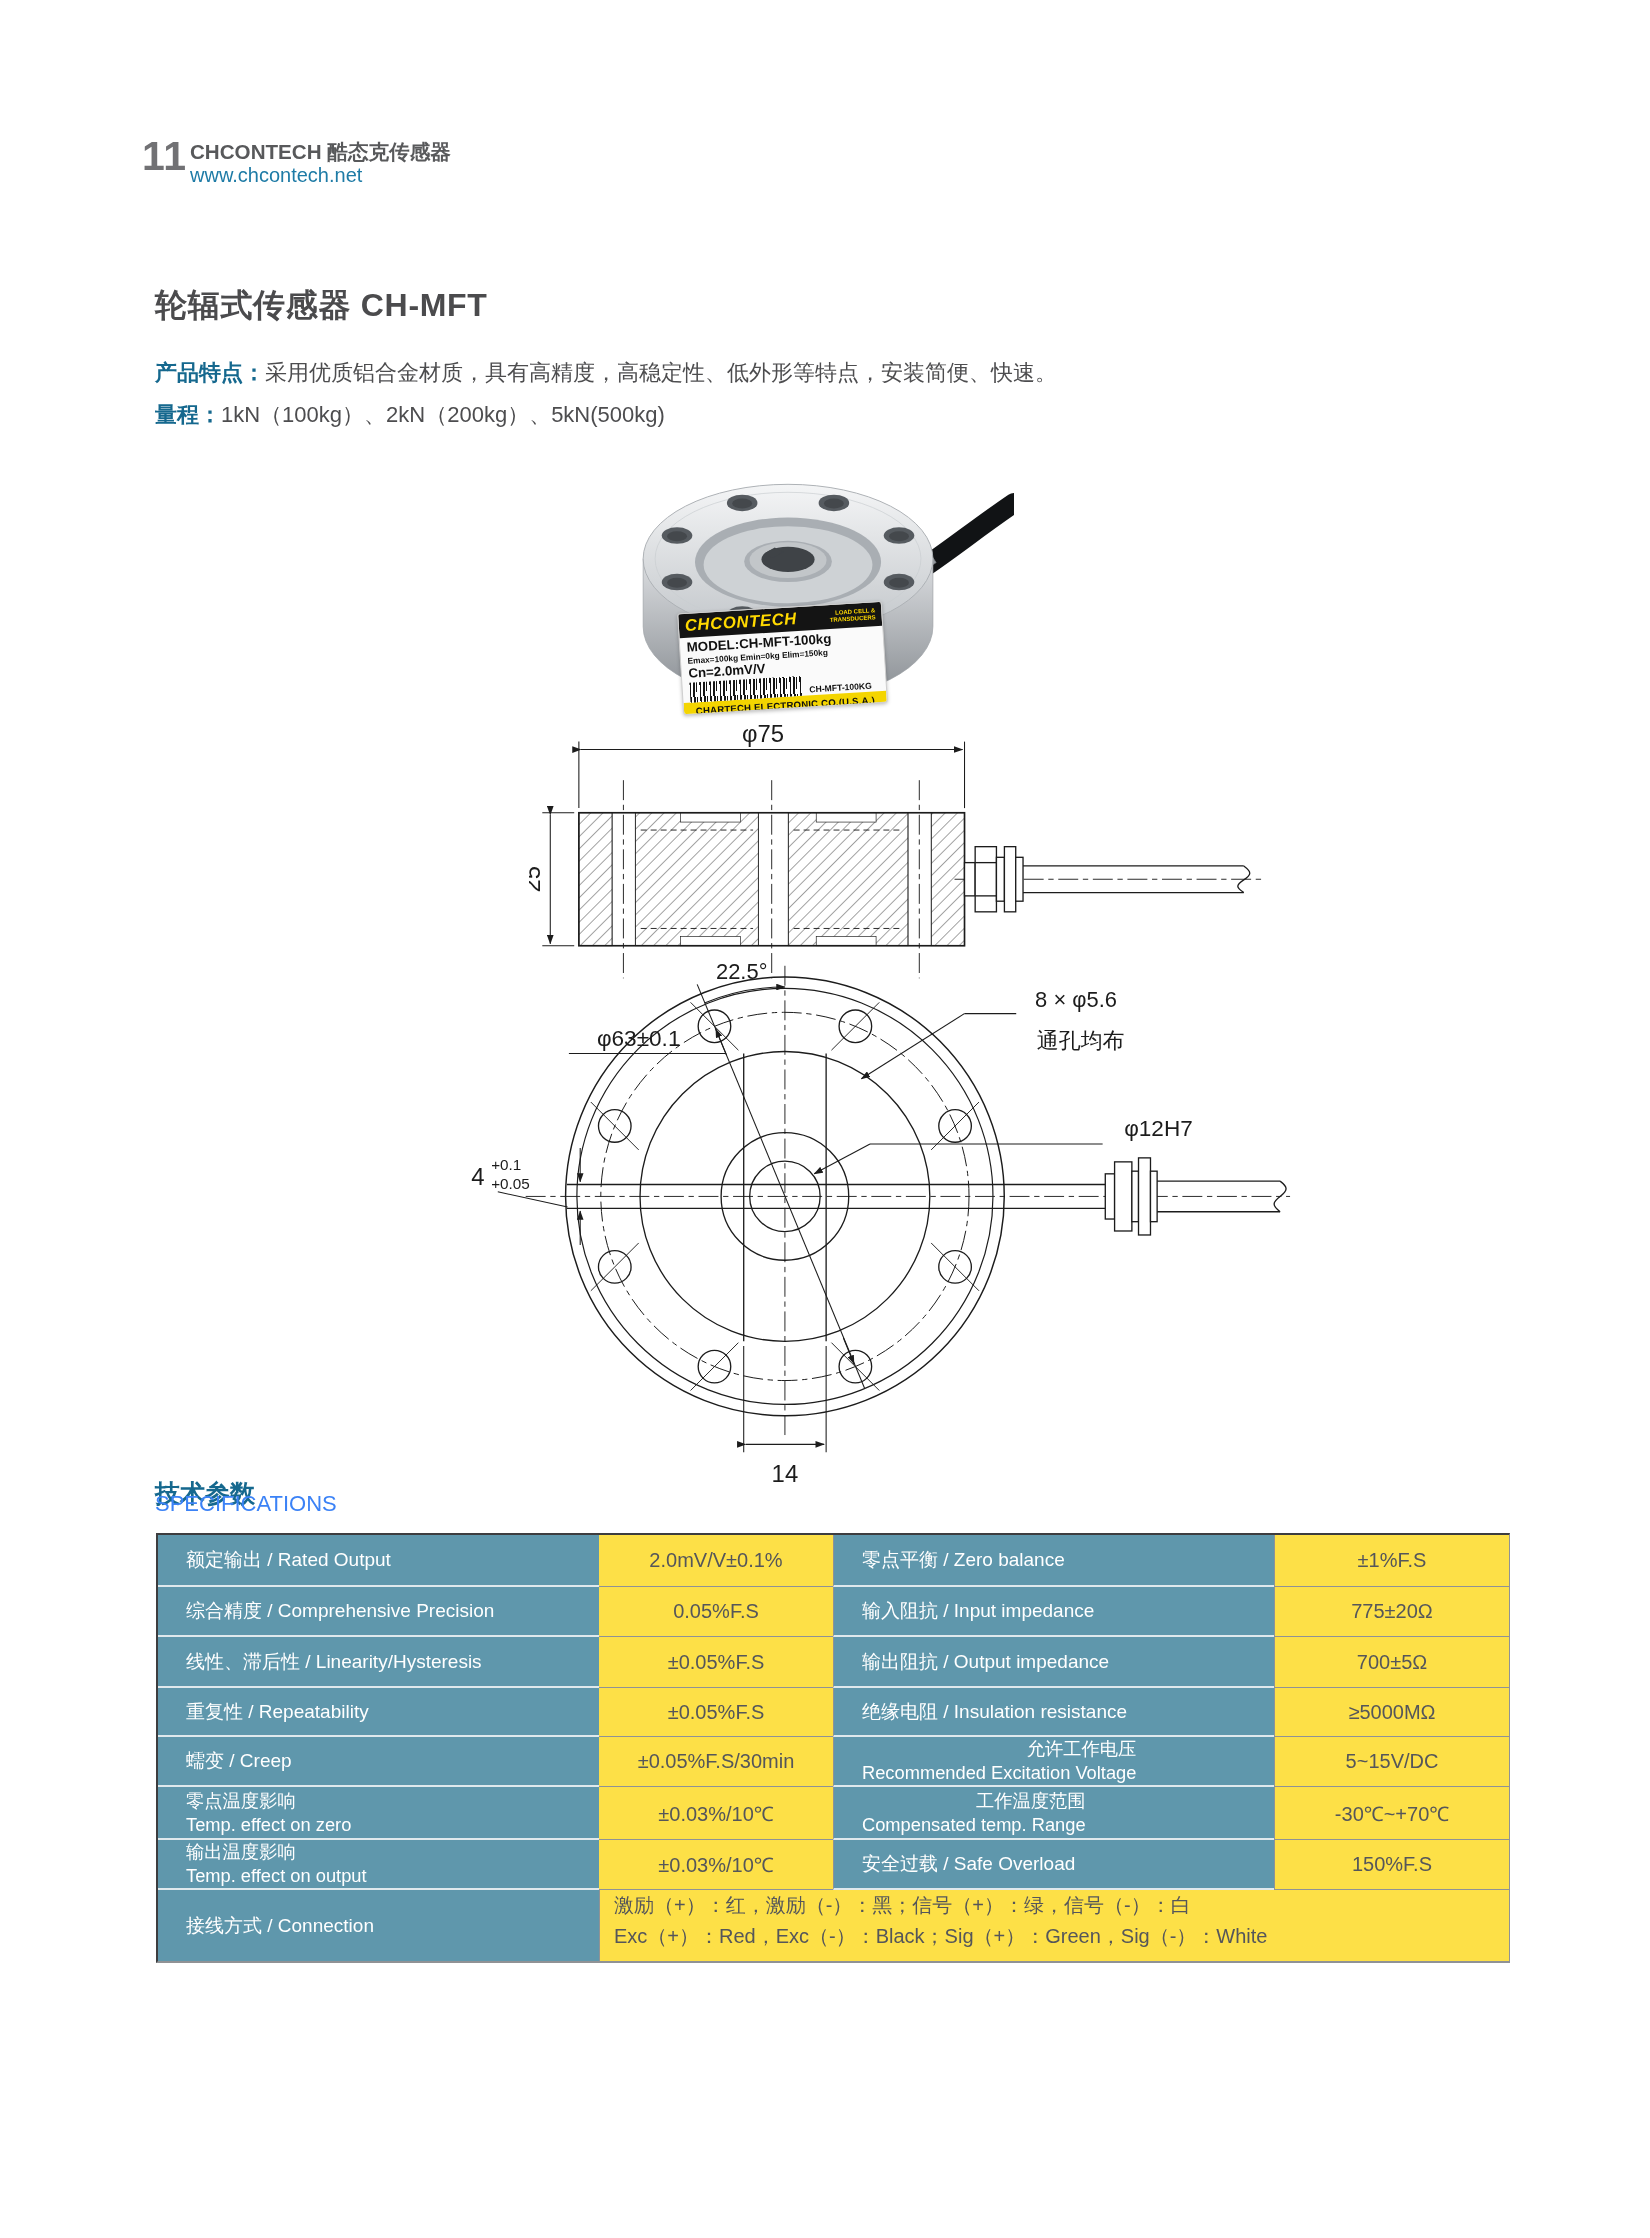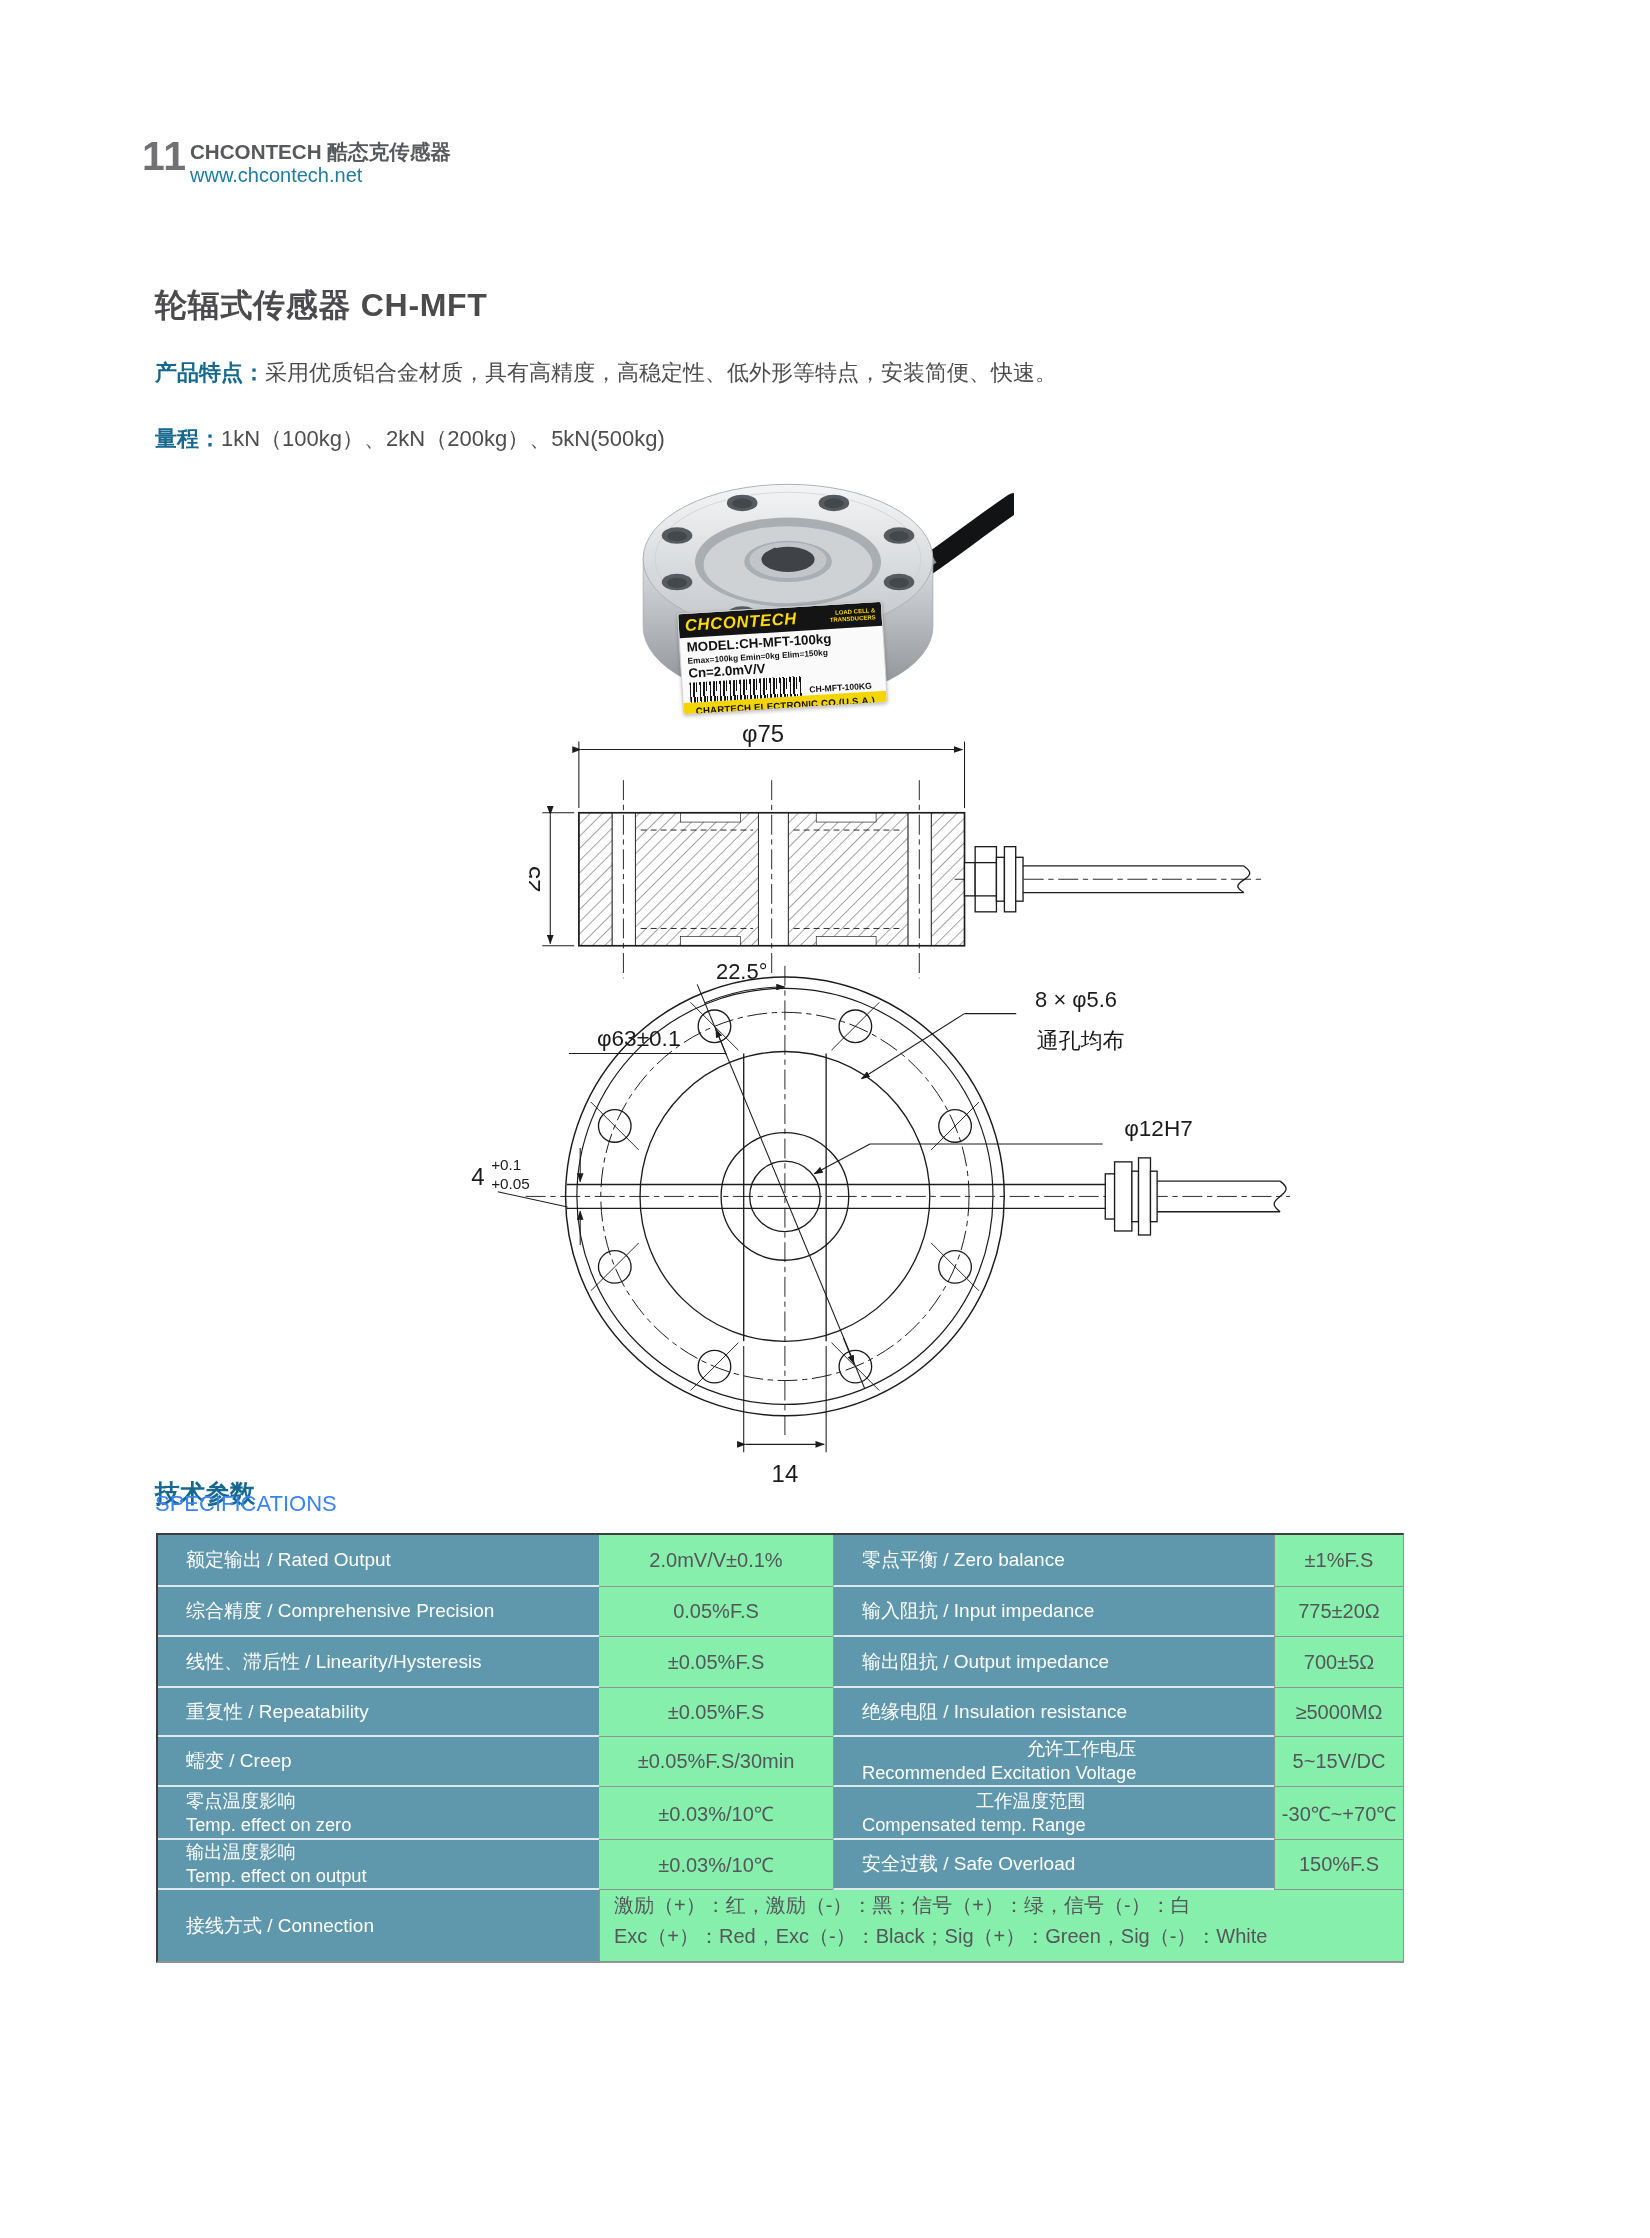--- a/index.html
+++ b/index.html
@@ -8,21 +8,21 @@
 
   
   .pagenum{position:absolute;left:142px;top:133px;font-size:41px;font-weight:bold;color:#717174;letter-spacing:0.7px;}
   .h-company{position:absolute;left:190px;top:138px;font-size:20.6px;font-weight:bold;color:#58595b;}
   .h-site{position:absolute;left:190px;top:164px;font-size:20px;color:#1e7ba6;text-decoration:none;}
 
   
   .title{position:absolute;left:155px;top:263px;font-size:32px;font-weight:bold;color:#4b4b4d;letter-spacing:0.7px;}
   .line{position:absolute;left:155px;font-size:22px;color:#4d4d4f;}
   .line .lbl{color:#15688e;font-weight:bold;margin-top:24px;}
-  .feat{top:336px;} .range{top:402px;}
+  .feat{top:336px;} .range{top:378px;}
 
   
   .photo{position:absolute;left:582px;top:447px;width:432px;height:286px;}
   .photo svg{position:absolute;left:0;top:0;}
   .plabel{position:absolute;left:98px;top:160px;width:205px;height:102px;background:#fafafa;border:0.7px solid #cfcfcf;
           border-radius:3.3px;transform:rotate(-3.5deg);overflow:hidden;box-shadow:0 1.3px 4px rgba(0,0,0,.25);}
   .pl-band{height:24px;background:#141414;display:flex;align-items:center;padding:0 6px;}
   .pl-brand{color:#ffd900;font-size:16.6px;font-weight:bold;font-style:italic;letter-spacing:0.7px;}
   .pl-tag{color:#ffd900;font-size:6px;font-weight:bold;margin-left:auto;width:61px;text-align:right;line-height:1.15;}
   .pl-body{padding:2px 6.6px 0;}
@@ -35,25 +35,25 @@
   .pl-maker{height:17.3px;background:#f4d500;color:#101010;font-size:9.6px;font-weight:bold;text-align:center;line-height:17.3px;letter-spacing:0.2px;}
 
   
   .sideview{position:absolute;left:529px;top:715px;}
   .topview{position:absolute;left:426px;top:947px;}
   svg text{fill:#1c1c1c;}
 
   
   .spec-head{position:absolute;left:155px;top:1456px;font-size:25px;font-weight:bold;color:#15688e;}
   .spec-sub{position:absolute;left:155px;top:1491px;font-size:22px;color:#3b82f6;}
-  .spec-table{position:absolute;left:156px;top:1533px;width:1248px;
+  .spec-table{position:absolute;left:156px;top:1533px;width:1354px;
       display:grid;grid-template-columns:441px 234px 441px 1fr;
       grid-template-rows:52px 50px 51px 49px 50px 53px 50px 71px;
       border-top:2.7px solid #3d3d3f;border-left:2px solid #3d3d3f;
-      border-right:1.3px solid #909295;border-bottom:2px solid #909295;background:#86efac;}
+      border-right:1.3px solid #909295;border-bottom:2px solid #909295;background:#fde047;}
   .lb{background:#5f97ac;color:#fff;display:flex;align-items:center;padding-left:28px;font-size:19px;
       border-bottom:2px solid #dfe9ed;white-space:pre-line;}
   .lb.two{font-size:18.3px;line-height:24px;padding-left:28px;}
   .vl{display:flex;align-items:center;justify-content:center;font-size:20px;color:#55565a;
       border-bottom:1.3px solid #909295;white-space:pre-line;}
   .v3,.l3{border-left:1.3px solid #909295;text-align:right;}
   .nb{border-bottom:none !important;}
   .conn-val{grid-column:2/5;display:flex;flex-direction:column;align-items:flex-start;
       padding-left:14px;font-size:20px;color:#55565a;line-height:31px;border-left:1.3px solid #909295;}
 </style>

